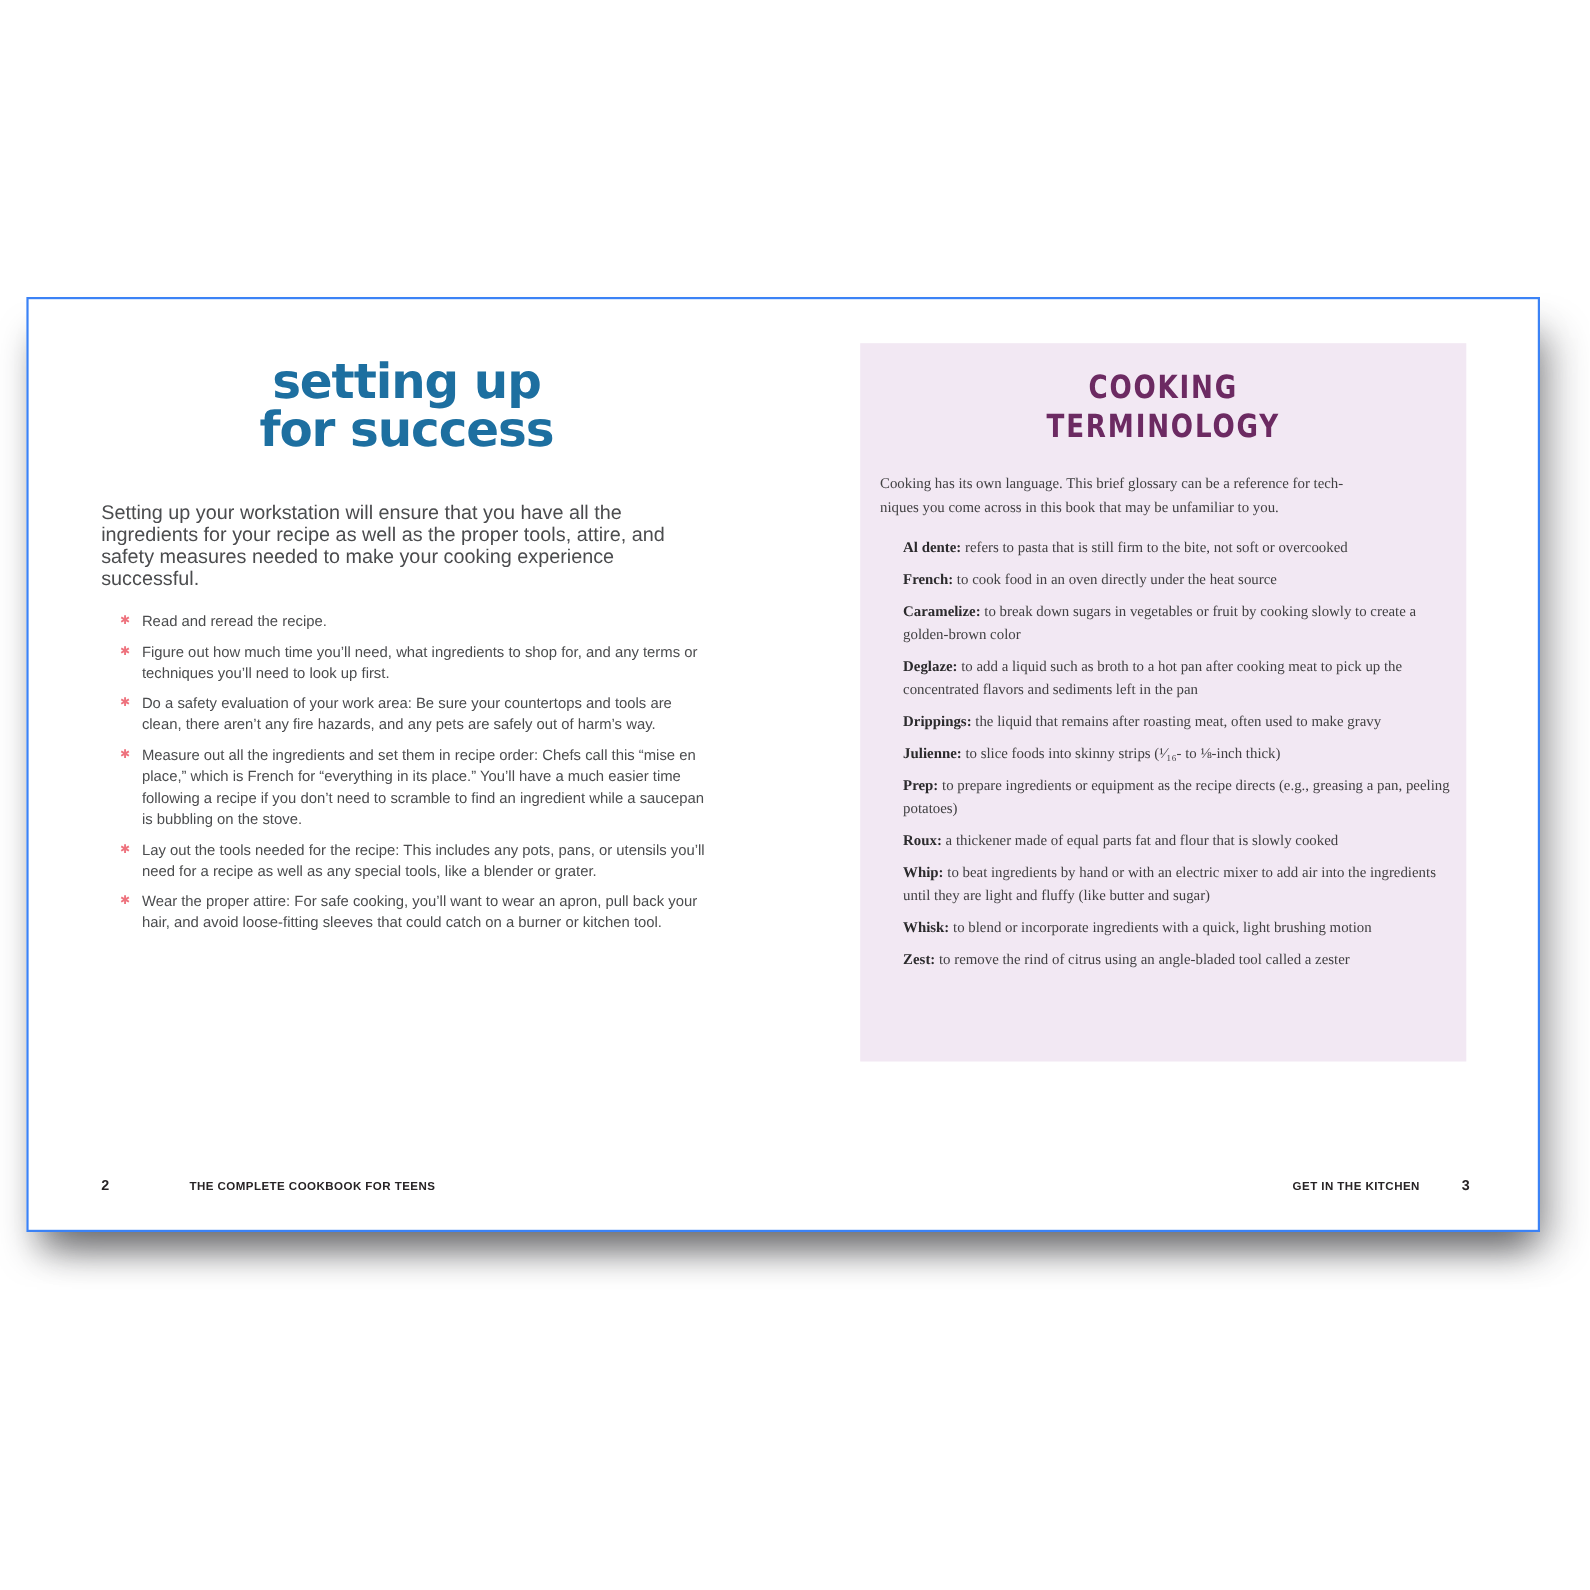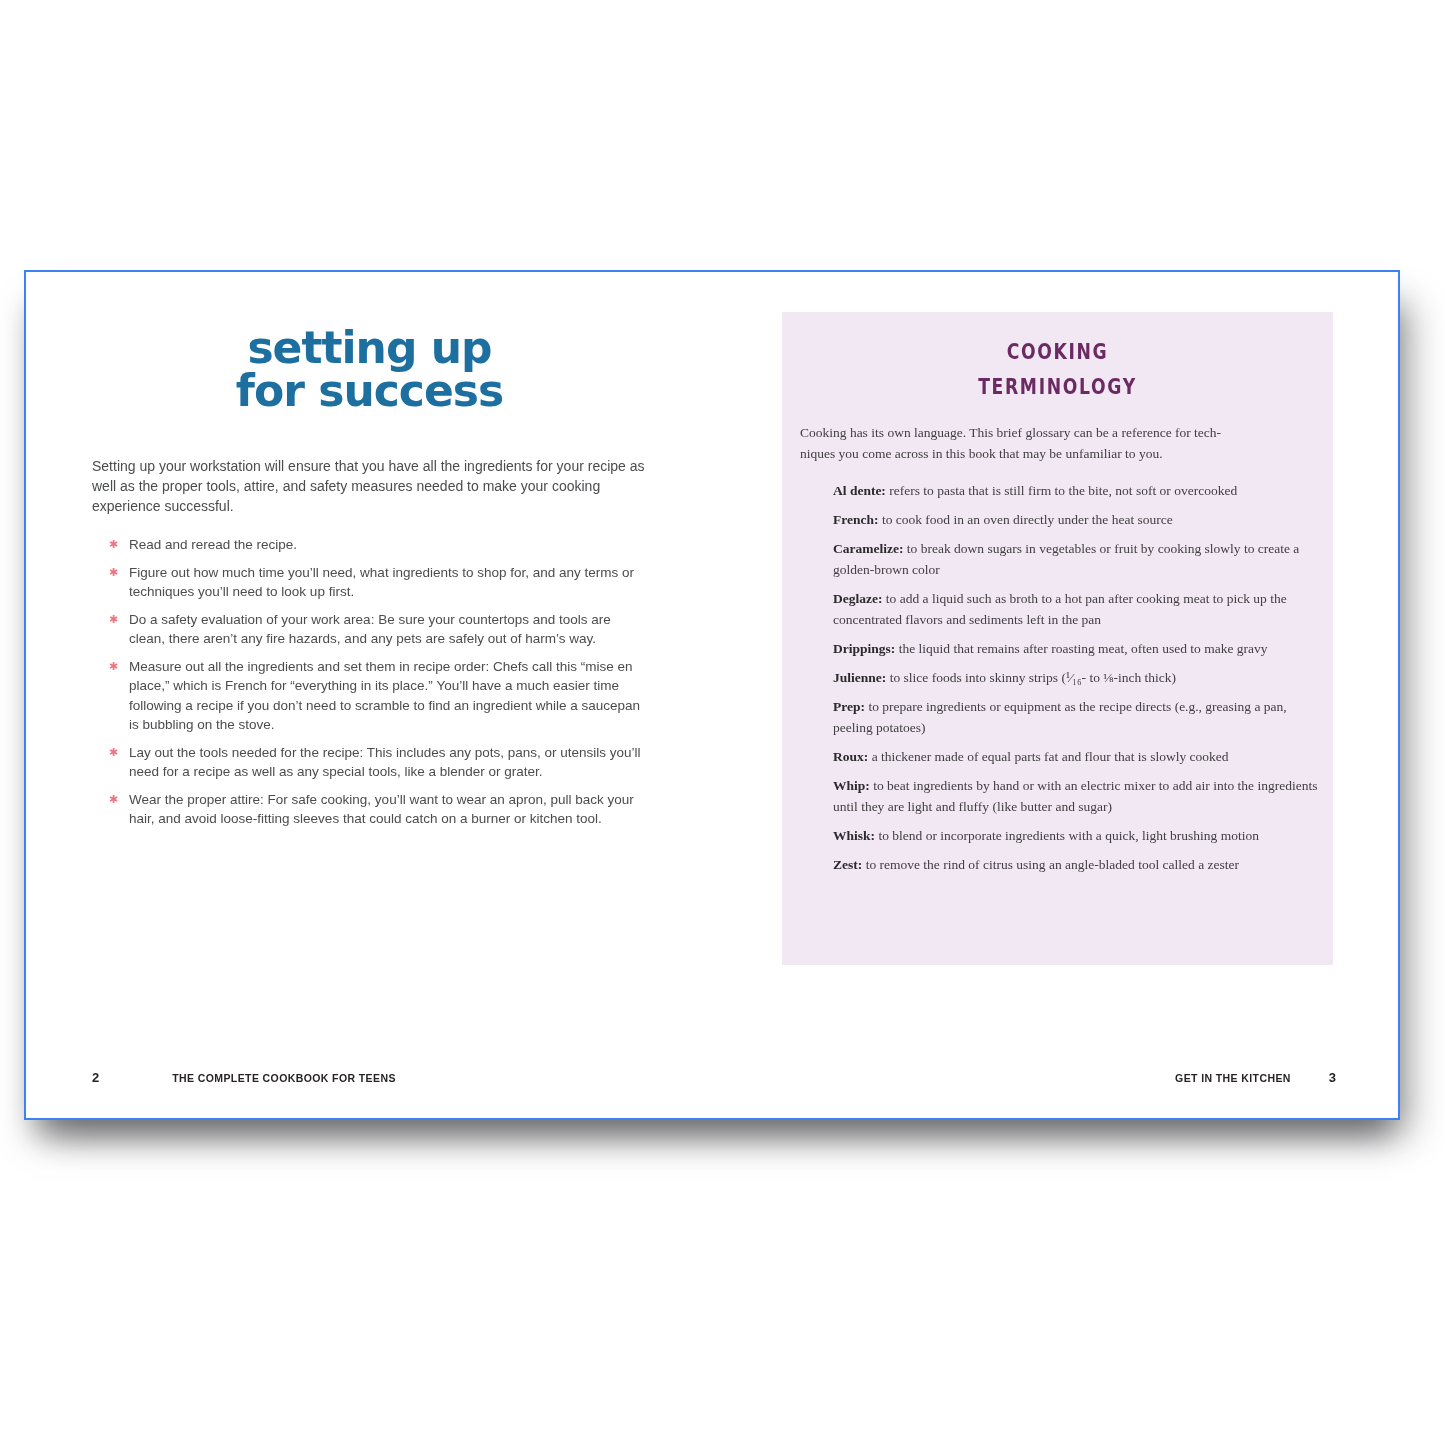--- a/index.html
+++ b/index.html
@@ -14,49 +14,49 @@
   }
   
   .left-col{position:absolute;left:66px;top:0;width:555px;}
   .page-title{
     margin-top:54px;text-align:center;color:#1d6fa0;
     font-family:"DejaVu Sans",sans-serif;font-weight:bold;
     font-size:44px;line-height:43px;letter-spacing:-1px;
   }
   .page-title span{display:block;}
   .intro{
-    margin-top:44px;color:#4b4c4e;font-size:14px;line-height:20px;
+    margin-top:44px;color:#4b4c4e;font-size:18px;line-height:20px;
   }
   ul.bullets{list-style:none;margin:19px 0 0 0;padding:0;}
   ul.bullets li{
     position:relative;padding-left:37px;margin-bottom:8px;
     color:#4b4c4e;font-size:13.5px;line-height:19.5px;
   }
   ul.bullets li .star{
     position:absolute;left:17px;top:2px;font-size:11px;color:#ee737e;line-height:14px;
   }
   
   .panel{
     position:absolute;left:756px;top:40px;width:551px;height:653px;
     background:#f2e8f3;
   }
   .panel-title{
     margin-top:23px;text-align:center;color:#6c2a62;
     font-family:"DejaVu Sans",sans-serif;font-weight:bold;
-    font-size:21px;line-height:35px;letter-spacing:2px;
+    font-size:29px;line-height:35px;letter-spacing:2px;
   }
   .panel-title span{display:block;transform:scaleX(.82);}
   .panel-intro{
     margin:11px 14px 0 18px;color:#414042;
     font-family:"Liberation Serif",serif;font-size:13.5px;line-height:21px;
   }
   .panel-intro span{display:block;}
   .glossary{margin:16px 8px 0 35px;}
   .glossary p{
-    margin:0 0 8px 16px;color:#414042;
+    margin:0 0 8px 4px;color:#414042;
     font-family:"Liberation Serif",serif;font-size:13.5px;line-height:21px;
   }
   .glossary p strong{color:#2b2a2c;}
   
   .footer{
     position:absolute;top:798px;display:flex;align-items:baseline;gap:38px;
     color:#272325;
   }
   .footer .pnum{font-weight:bold;font-size:13px;}
   .footer .running{

